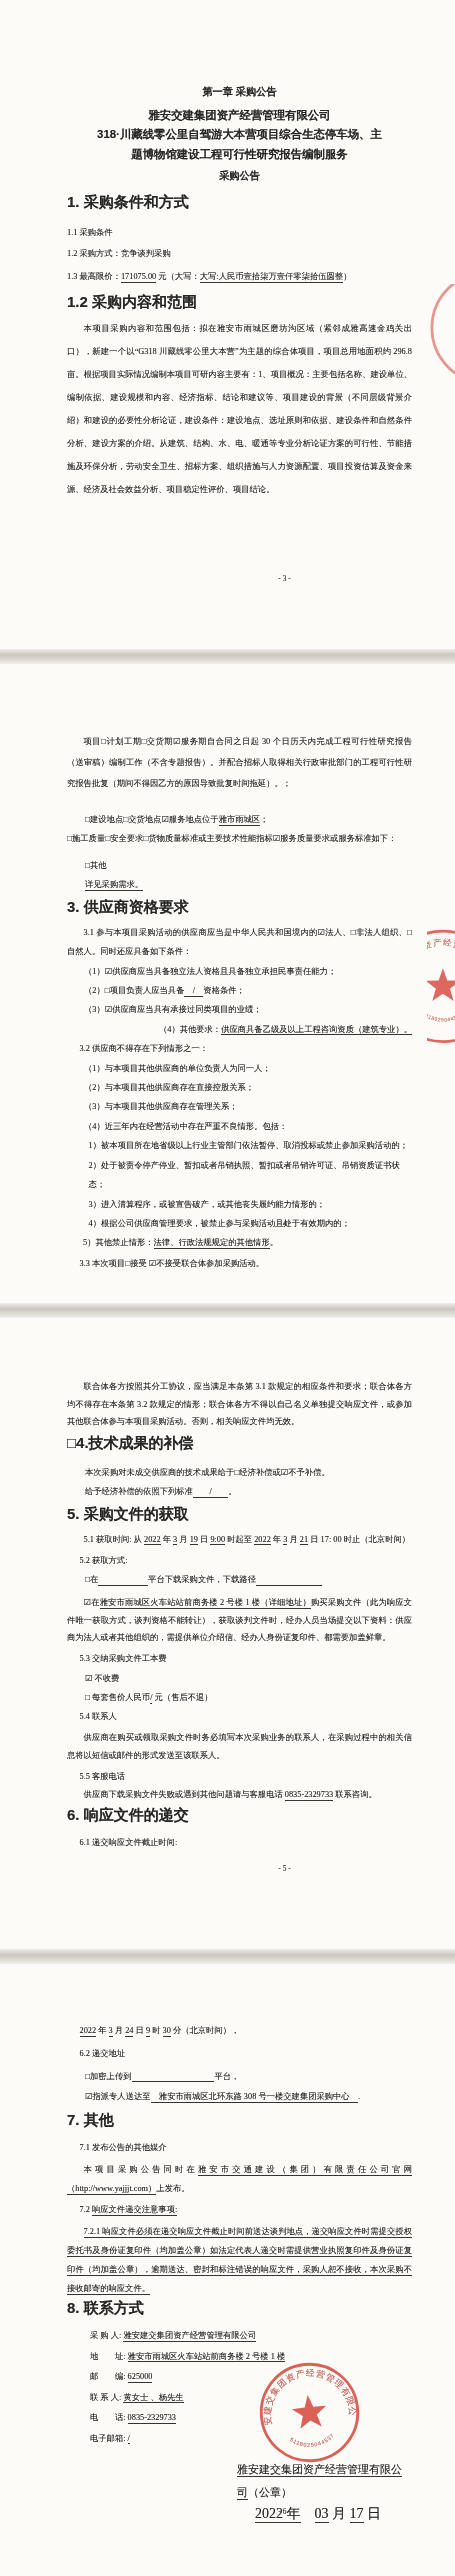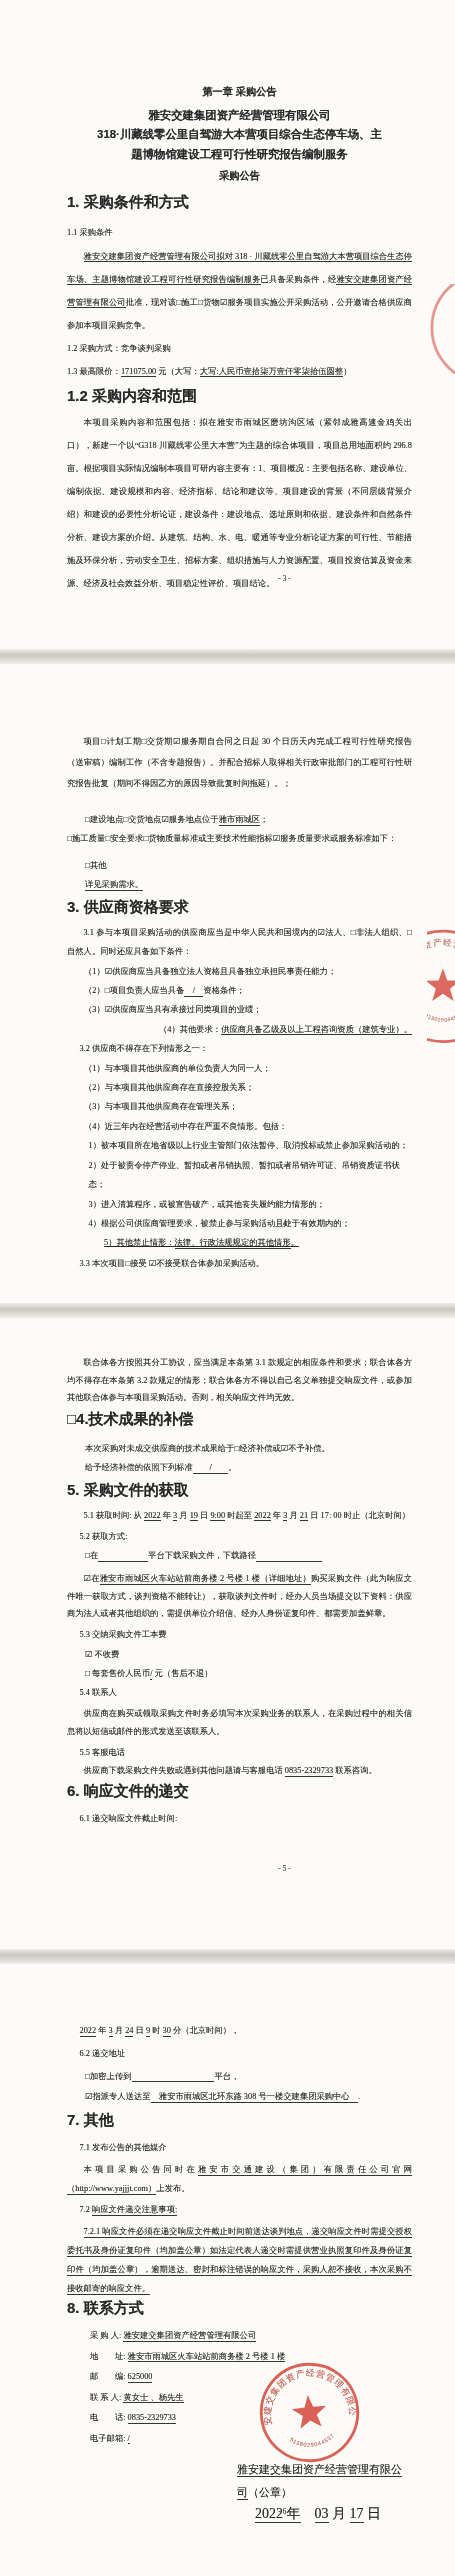--- a/index.html
+++ b/index.html
@@ -42,21 +42,20 @@
 <div class="doc">
 
   <section class="page" style="height:649px">
     <div class="page-content" style="padding-top:83px">
         <div class="blk chapter"><span>第一章 采购公告</span></div>
         <div class="blk title" style="margin-top: 5.7px;"><span>雅安交建集团资产经营管理有限公司</span></div>
         <div class="blk title"><span>318·川藏线零公里自驾游大本营项目综合生态停车场、主题博物馆建设工程可行性研究报告编制服务</span></div>
         <div class="blk subtitle" style="margin-top: 3.4px;"><span>采购公告</span></div>
         <div class="blk h1" style="margin-top: 9px;"><span>1. 采购条件和方式</span></div>
         <div class="blk line" style="margin-top: 12.5px;"><span>1.1 采购条件</span></div>
-        <div class="blk para ind" style="margin-top: 2.3px; line-height: 23px;"><span class="u">雅安交建集团资产经营管理有限公司拟对 318 · 川藏线零公里自驾游大本营项目综合生态停车场、主题博物馆建设工程可行性研究报告编制服务</span><span>已具备采购条件，经</span><span class="u">雅安交建集团资产经营管理有限公司</span><span>批准，现对该□施工□货物☑服务项目实施公开采购活动，公开邀请合格供应商参加本项目采购竞争。</span></div>
         <div class="blk line" style="line-height: 23px;"><span>1.2 采购方式：竞争谈判采购</span></div>
         <div class="blk line" style="line-height: 23px;"><span>1.3 最高限价：</span><span class="u">171075.00</span><span> 元（大写：</span><span class="u">大写:人民币壹拾柒万壹仟零柒拾伍圆整</span><span>）</span></div>
         <div class="blk h1" style="margin-top: 4.6px;"><span>1.2 采购内容和范围</span></div>
         <div class="blk para ind" style="margin-top: 6.8px; line-height: 23px;"><span>本项目采购内容和范围包括：拟在雅安市雨城区磨坊沟区域（紧邻成雅高速金鸡关出口），新建一个以“G318 川藏线零公里大本营”为主题的综合体项目，项目总用地面积约 296.8 亩。根据项目实际情况编制本项目可研内容主要有：1、项目概况：主要包括名称、建设单位、编制依据、建设规模和内容、经济指标、结论和建议等、项目建设的背景（不同层级背景介绍）和建设的必要性分析论证，建设条件：建设地点、选址原则和依据、建设条件和自然条件分析、建设方案的介绍。从建筑、结构、水、电、暖通等专业分析论证方案的可行性、节能措施及环保分析，劳动安全卫生、招标方案、组织措施与人力资源配置、项目投资估算及资金来源、经济及社会效益分析、项目稳定性评价、项目结论。</span></div>
       </div>
     <div class="footer" style="bottom:66px">- 3 -</div>
     <div class="stamp edge-stamp edge-1">
       <svg width="68" height="90" viewBox="0 0 120 158">
         <circle class="seal-ink" cx="112" cy="77" r="98" stroke-width="5"></circle>
       </svg>
@@ -80,21 +79,21 @@
         <div class="blk line" style="margin-left: 17px; text-align: right;"><span>（4）其他要求：</span><span class="u">供应商具备乙级及以上工程咨询资质（建筑专业）。</span></div>
         <div class="blk line" style="margin-left: 12.5px;"><span>3.2 供应商不得存在下列情形之一：</span></div>
         <div class="blk line" style="margin-left: 17px;"><span>（1）与本项目其他供应商的单位负责人为同一人；</span></div>
         <div class="blk line" style="margin-left: 17px;"><span>（2）与本项目其他供应商存在直接控股关系；</span></div>
         <div class="blk line" style="margin-left: 17px;"><span>（3）与本项目其他供应商存在管理关系；</span></div>
         <div class="blk line" style="margin-left: 17px;"><span>（4）近三年内在经营活动中存在严重不良情形。包括：</span></div>
         <div class="blk line" style="margin-left: 21.6px;"><span>1）被本项目所在地省级以上行业主管部门依法暂停、取消投标或禁止参加采购活动的；</span></div>
         <div class="blk line" style="margin-left: 21.6px;"><span>2）处于被责令停产停业、暂扣或者吊销执照、暂扣或者吊销许可证、吊销资质证书状态；</span></div>
         <div class="blk line" style="margin-left: 21.6px;"><span>3）进入清算程序，或被宣告破产，或其他丧失履约能力情形的；</span></div>
         <div class="blk line" style="margin-left: 21.6px;"><span>4）根据公司供应商管理要求，被禁止参与采购活动且处于有效期内的；</span></div>
-        <div class="blk line" style="margin-left: 37px; text-decoration: underline;"><span>5）其他禁止情形：</span><span class="u">法律、行政法规规定的其他情形</span><span>。</span></div>
+        <div class="blk line" style="margin-left: 16px;"><span>5）其他禁止情形：</span><span class="u">法律、行政法规规定的其他情形</span><span>。</span></div>
         <div class="blk line" style="margin-top: 1.1px; margin-left: 12.5px;"><span>3.3 本次项目□接受 ☑不接受联合体参加采购活动。</span></div>
       </div>
     <div class="footer" style="bottom:75px">- 4 -</div>
     <div class="stamp edge-stamp edge-2">
       <svg width="74" height="121" viewBox="0 0 130 212">
         <defs>
           <path id="arcE1" d="M -40.5,126 A 72,72 0 1 1 96.5,126"></path>
           <path id="arcE2" d="M -11.8,151.5 A 62,62 0 0 0 67.8,151.5"></path>
         </defs>
         <circle class="seal-ink" cx="28" cy="104" r="97" stroke-width="5"></circle>
@@ -105,21 +104,21 @@
         <text class="seal-text" font-size="9" letter-spacing="1" text-anchor="middle">
           <textPath href="#arcE2" xlink:href="#arcE2" startOffset="50%">5118025044537</textPath>
         </text>
       </svg>
     </div>
   </section>
 
   <div class="gap"></div>
 
   <section class="page" style="height:631px">
-    <div class="page-content" style="padding-top:36px">
+    <div class="page-content" style="padding-top:60px">
         <div class="blk para ind" style="line-height: 17.6px;"><span>联合体各方按照其分工协议，应当满足本条第 3.1 款规定的相应条件和要求；联合体各方均不得存在本条第 3.2 款规定的情形；联合体各方不得以自己名义单独提交响应文件，或参加其他联合体参与本项目采购活动。否则，相关响应文件均无效。</span></div>
         <div class="blk h1" style="margin-top: 3.4px;"><span>□4.技术成果的补偿</span></div>
         <div class="blk line" style="margin-top: 11.4px; margin-left: 18px;"><span>本次采购对未成交供应商的技术成果给于□经济补偿或☑不予补偿。</span></div>
         <div class="blk line" style="margin-left: 18px;"><span>给予经济补偿的依照下列标准</span><span class="u">　　/　　</span><span>。</span></div>
         <div class="blk h1" style="margin-top: 3.4px;"><span>5. 采购文件的获取</span></div>
         <div class="blk para ind" style="margin-top: 9px; line-height: 17.6px;"><span>5.1 获取时间: 从 </span><span class="u">2022</span><span> 年 </span><span class="u">3</span><span> 月 </span><span class="u">19</span><span> 日 </span><span class="u">9:00</span><span> 时起至 </span><span class="u">2022</span><span> 年 </span><span class="u">3</span><span> 月 </span><span class="u">21</span><span> 日 17: 00 时止（北京时间）</span></div>
         <div class="blk line" style="margin-top: 2.3px; margin-left: 12.5px;"><span>5.2 获取方式:</span></div>
         <div class="blk line" style="margin-left: 18px;"><span>□在</span><span class="u">　　　　　　</span><span>平台下载采购文件，下载路径</span><span class="u">　　　　　　　　</span></div>
         <div class="blk para ind" style="margin-top: 4.6px; line-height: 17.6px;"><span>☑在</span><span class="u">雅安市雨城区火车站站前商务楼 2 号楼 1 楼（详细地址）</span><span>购买采购文件（此为响应文件唯一获取方式，谈判资格不能转让），获取谈判文件时，经办人员当场提交以下资料：供应商为法人或者其他组织的，需提供单位介绍信、经办人身份证复印件、都需要加盖鲜章。</span></div>
         <div class="blk line" style="margin-top: 2.3px; margin-left: 12.5px;"><span>5.3 交纳采购文件工本费</span></div>

